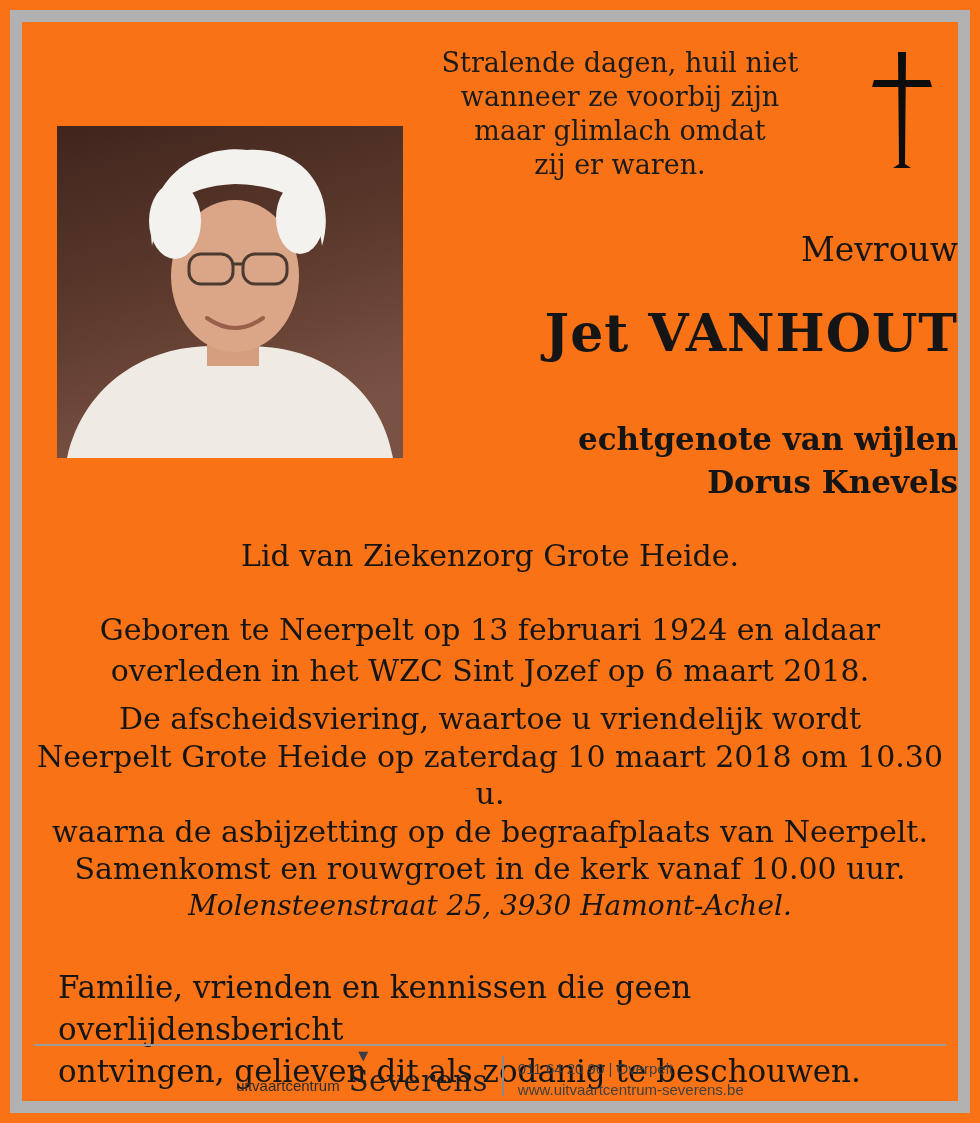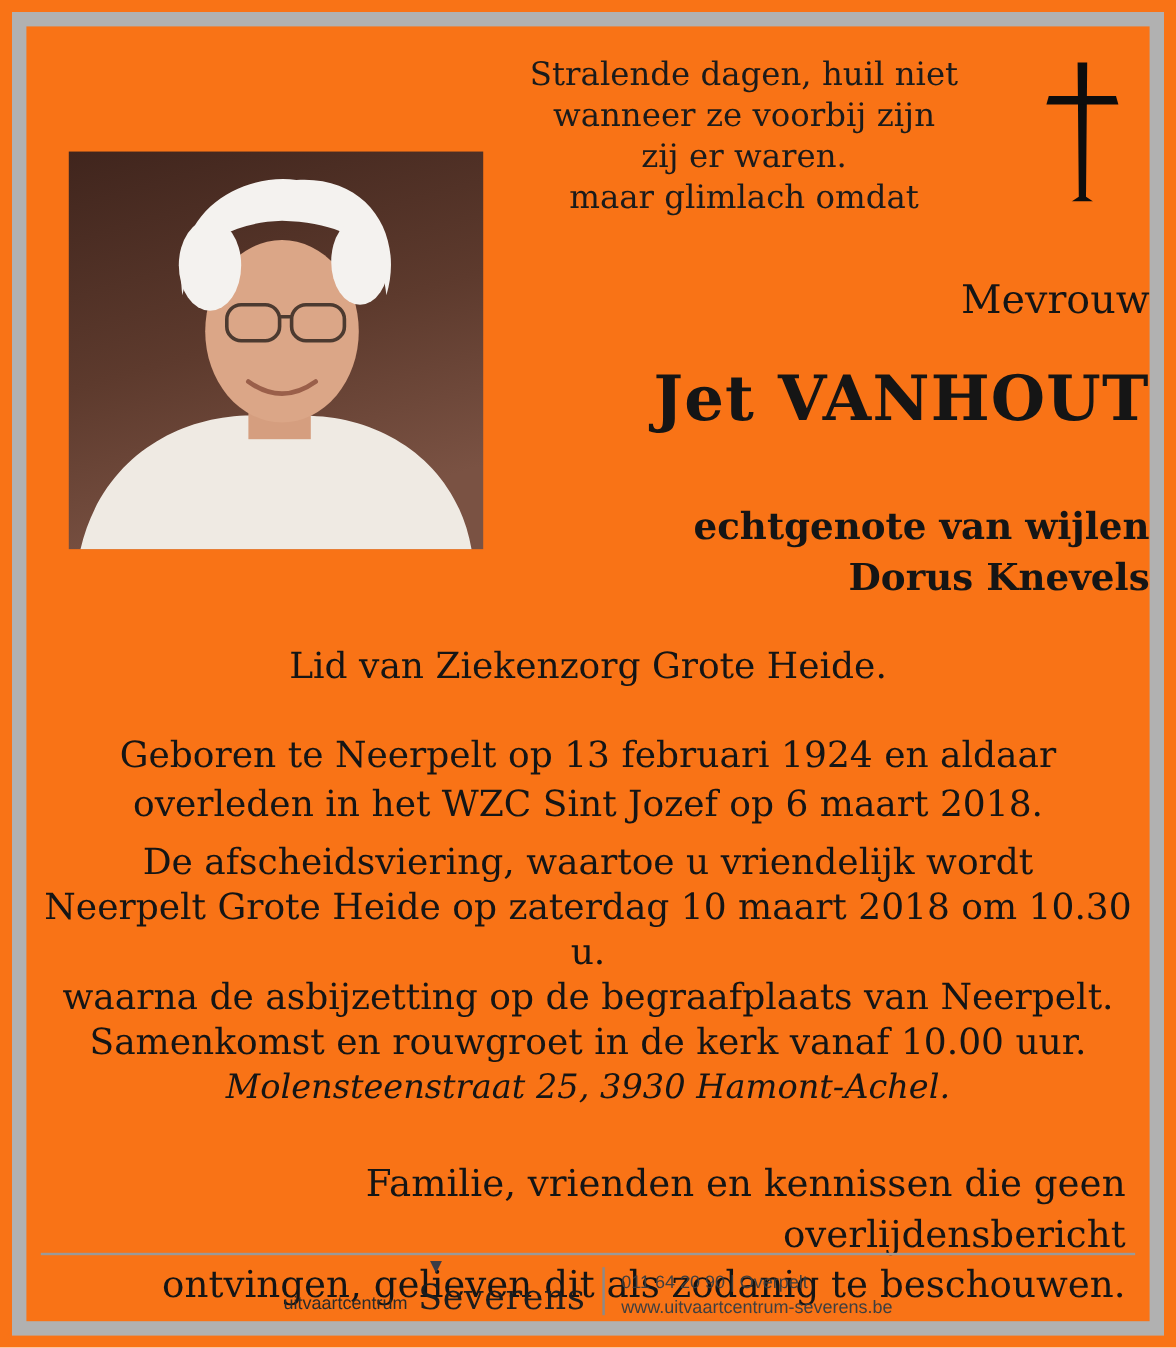--- a/index.html
+++ b/index.html
@@ -44,21 +44,21 @@
   }
   .spouse{top:418px;font-size:31px;font-weight:bold;line-height:43px;}
 
   .fullwidth{left:30px;width:920px;text-align:center;}
   .membership{top:538px;font-size:30px;}
   .life{top:589px;font-size:30px;line-height:41px;margin-top:20px;}
   .service{top:700px;font-size:30px;line-height:37.5px;}
   .rouwadres{top:886px;font-size:28px;line-height:39px;font-style:italic;}
   .notice{
     left:58px;width:880px;top:966px;
-    text-align:right;font-size:31px;line-height:42px;
+    text-align:left;font-size:31px;line-height:42px;
   }
 
   .footer-rule{
     left:34px;right:34px;top:1044px;
     border-top:2px solid #9a9a9a;height:0;
   }
   .footer-row{
     left:0;right:0;top:1052px;
     display:flex;justify-content:center;align-items:center;gap:14px;
   }
@@ -121,22 +121,22 @@
       <rect x="186" y="128" width="44" height="30" rx="12" fill="none" stroke="#4c3a30" stroke-width="3"></rect>
       <line x1="176" y1="138" x2="186" y2="138" stroke="#4c3a30" stroke-width="3"></line>
 
       <path d="M150,192 Q178,212 206,192" fill="none" stroke="#9a5f4a" stroke-width="4" stroke-linecap="round"></path>
     </svg>
   </div>
 
   <div class="poem abs">
     <div>Stralende dagen, huil niet</div>
     <div>wanneer ze voorbij zijn</div>
+    <div>maar glimlach omdat</div>
     <div>zij er waren.</div>
-    <div>maar glimlach omdat</div>
   </div>
 
   <div class="cross abs">
     <svg viewBox="0 0 84 118">
       <polygon points="38,2 46,2 45,114 51,118 33,118 39,114" fill="#0d0d0d"></polygon>
       <polygon points="14,30 70,30 72,37 12,37" fill="#0d0d0d"></polygon>
     </svg>
   </div>
 
   <div class="abs center-col salutation">Mevrouw</div>

